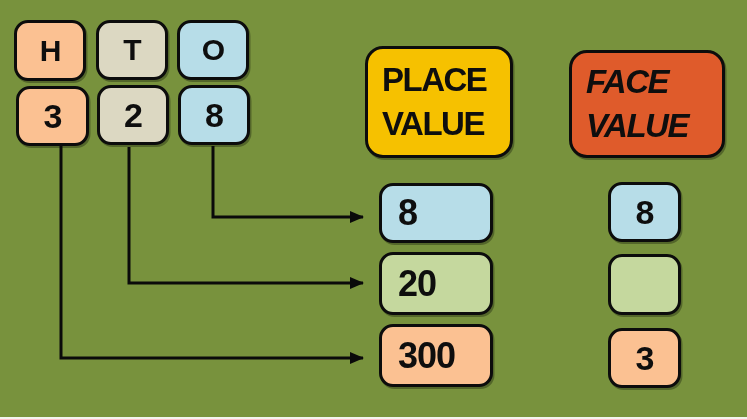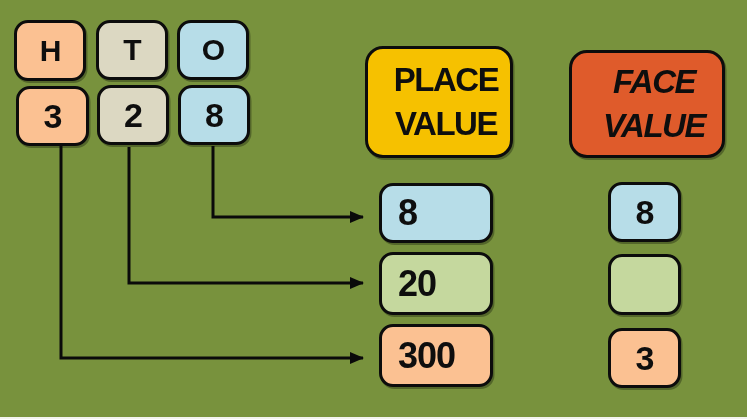--- a/index.html
+++ b/index.html
@@ -30,21 +30,21 @@
   .b-h  { left: 14px;  top: 20px; width: 72px; height: 61px; }
   .b-t  { left: 96px;  top: 20px; width: 72px; height: 60px; }
   .b-o  { left: 177px; top: 20px; width: 72px; height: 60px; }
   .b-3  { left: 16px;  top: 86px; width: 73px; height: 60px; }
   .b-2  { left: 97px;  top: 85px; width: 72px; height: 60px; }
   .b-8  { left: 178px; top: 85px; width: 72px; height: 60px; }
   
   .hdr {
     border-radius: 18px;
     flex-direction: column;
-    align-items: center;
+    align-items: flex-start;
     justify-content: center;
     padding-left: 14px;
     font-size: 33px;
     line-height: 44px;
     letter-spacing: -1.5px;
   }
   .hdr-place { left: 365px; top: 46px; width: 148px; height: 112px; }
   .hdr-face  { left: 569px; top: 50px; width: 156px; height: 108px; }
   
   .pv {

